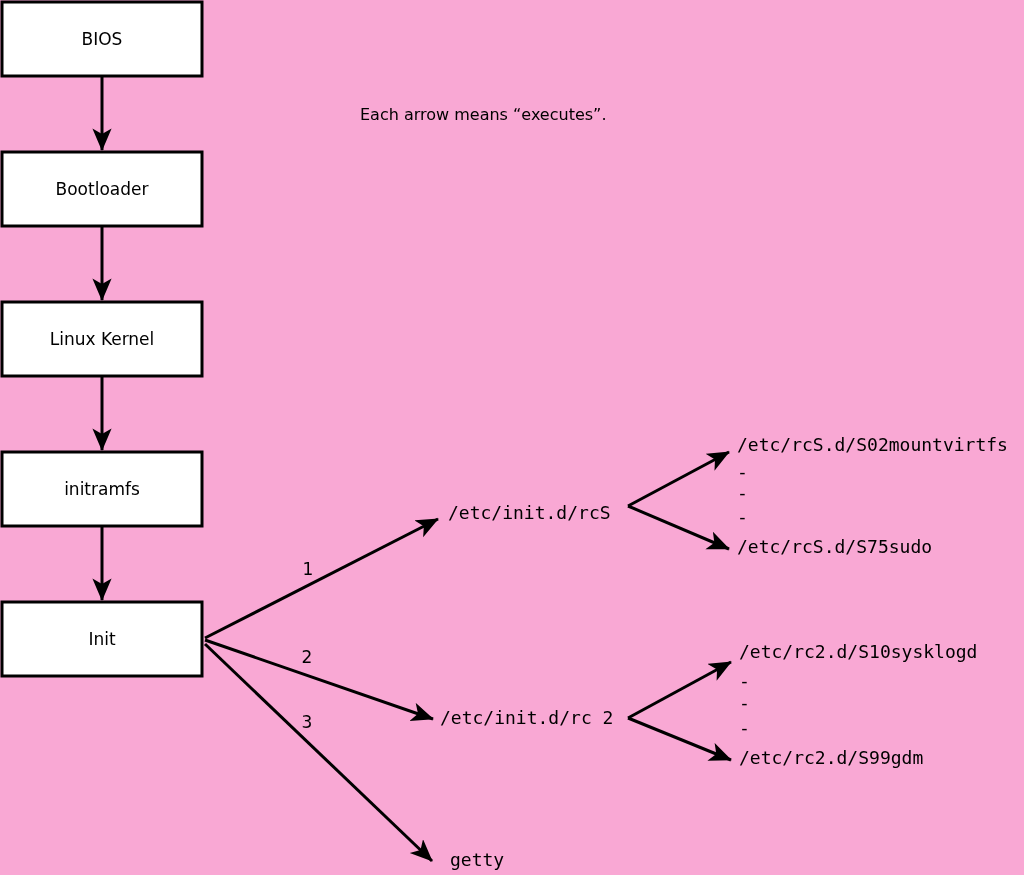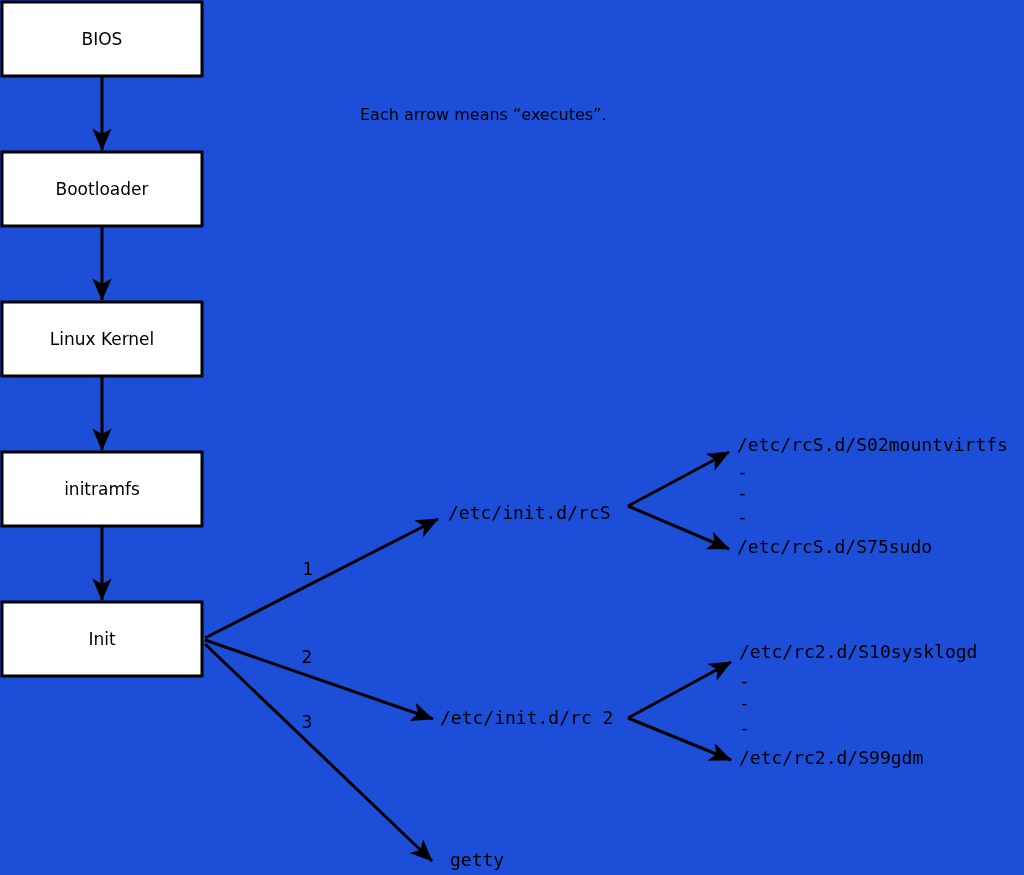--- a/index.html
+++ b/index.html
@@ -4,21 +4,21 @@
 <style>
   html, body {
     margin: 0;
     padding: 0;
     background: #ffffff;
   }
   #canvas {
     position: relative;
     width: 1024px;
     height: 875px;
-    background: #1d4ed8;
+    background: #f9a8d4;
     overflow: hidden;
     font-family: "DejaVu Sans", sans-serif;
   }
   svg.layer {
     position: absolute;
     top: 0;
     left: 0;
     width: 1024px;
     height: 875px;
   }

